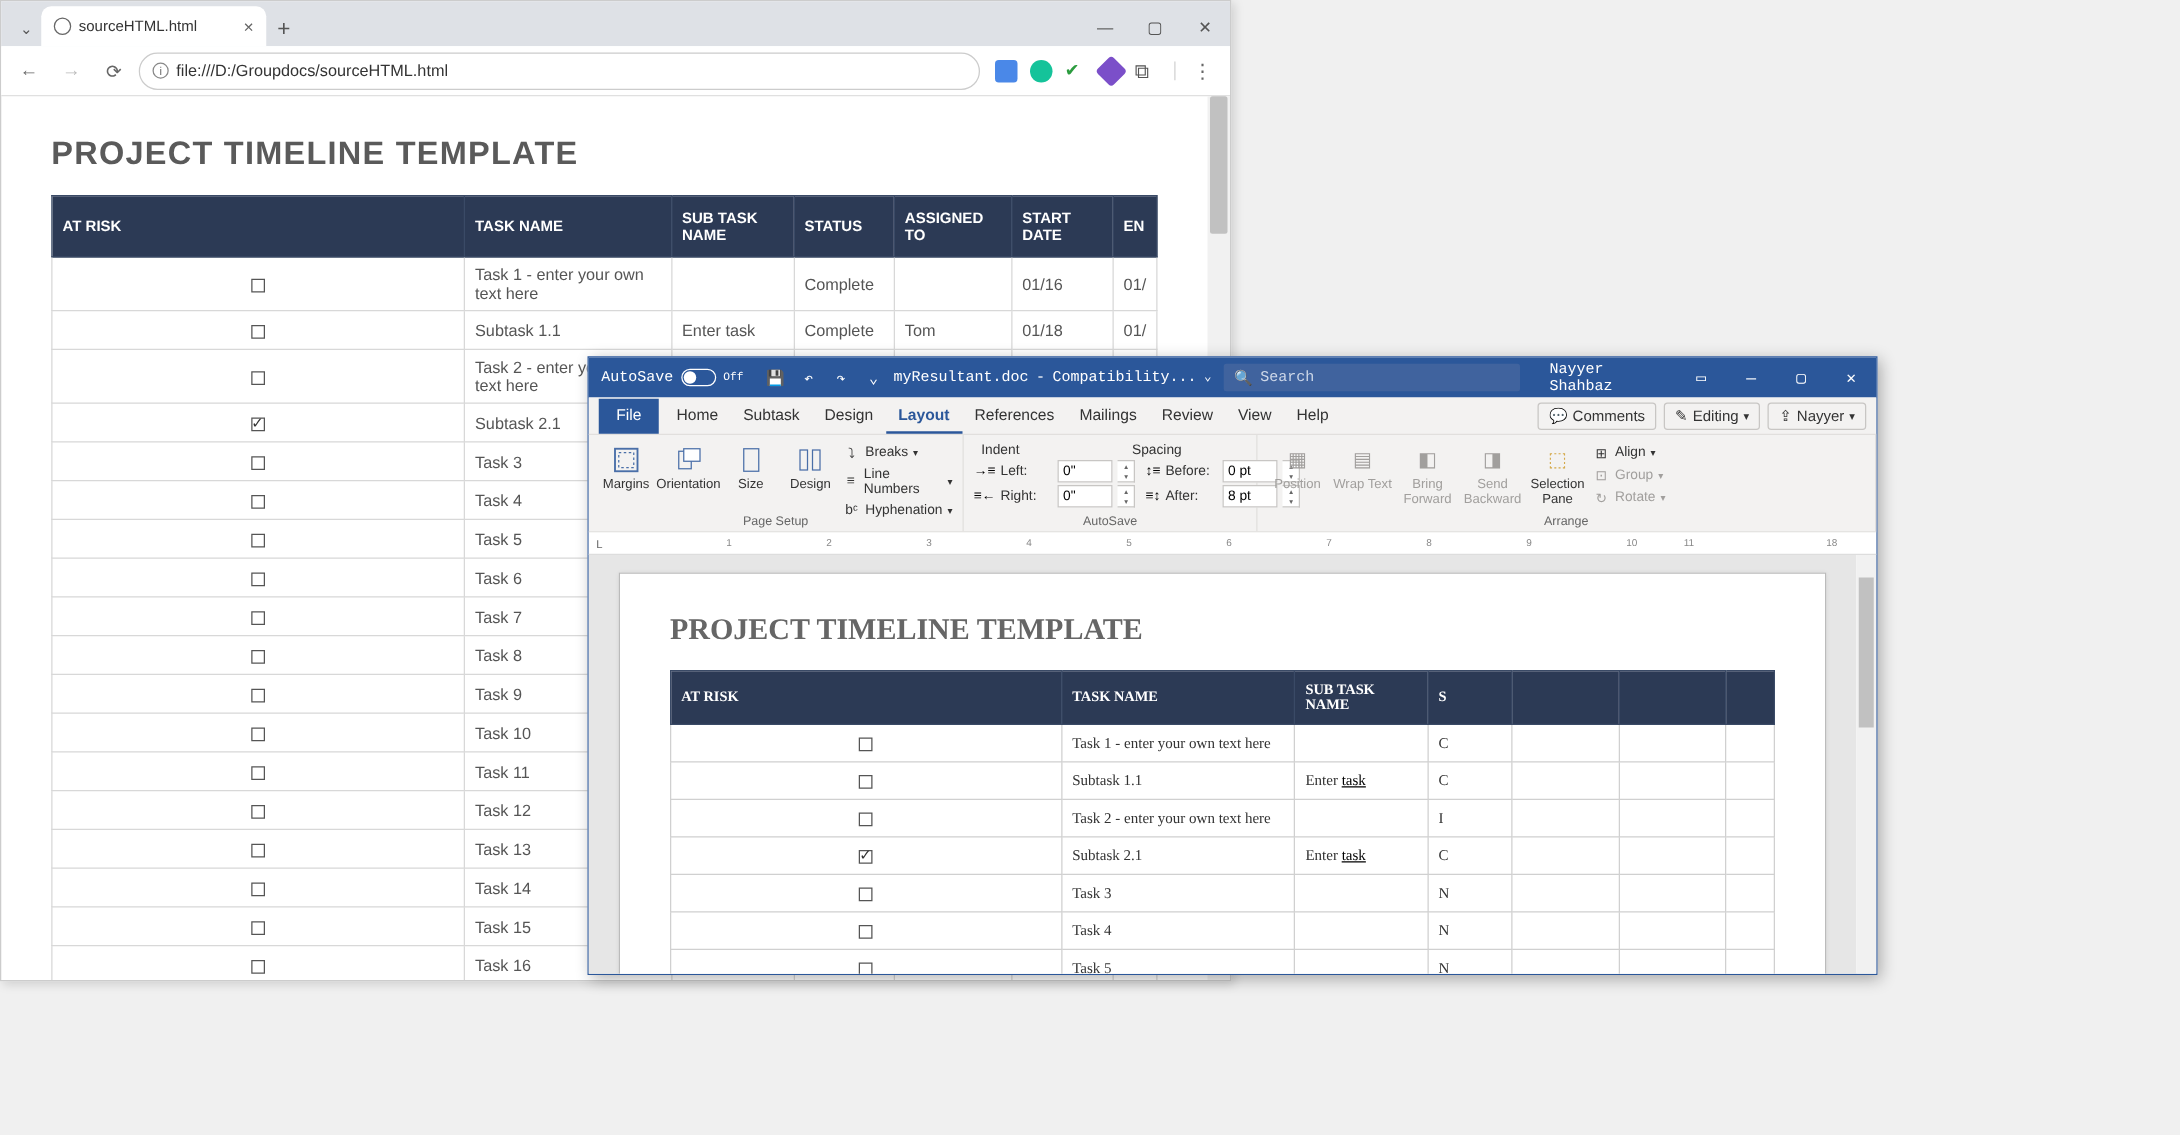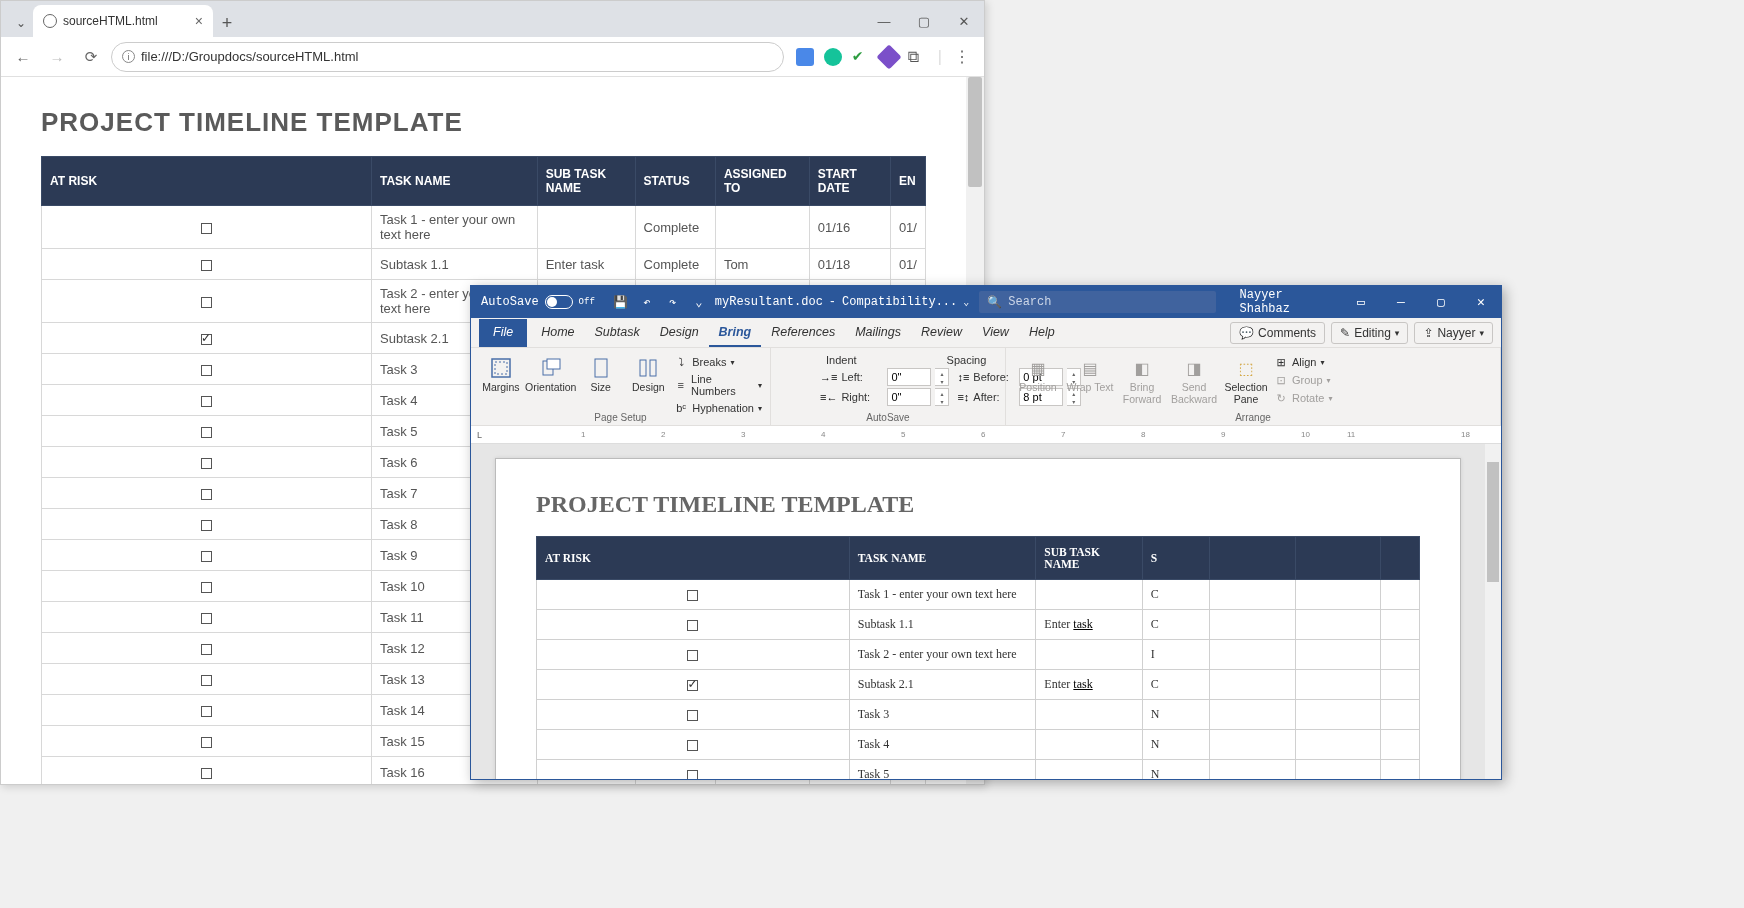--- a/index.html
+++ b/index.html
@@ -42,21 +42,21 @@
 .toggle::after { content: ""; position: absolute; left: 1px; top: 1px; width: 10px; height: 10px; background: #fff; border-radius: 50%; }
 .qat { display: flex; gap: 10px; padding: 0 8px; }
 .qat-ic { width: 16px; height: 16px; display: flex; align-items: center; justify-content: center; color: #fff; }
 .doc-title { flex: 1; text-align: center; display: flex; align-items: center; justify-content: center; gap: 6px; }
 .word-search { width: 270px; height: 22px; background: #40639e; border-radius: 2px; display: flex; align-items: center; padding: 0 8px; color: #cdd7e8; gap: 6px; margin: 0 10px; }
 .user-name { padding: 0 14px; }
 .word-winbtns { display: flex; }
 .word-winbtn { width: 40px; height: 32px; display: flex; align-items: center; justify-content: center; color: #fff; cursor: pointer; font-size: 13px; }
 
 .word-menubar { height: 30px; background: #f3f2f1; border-bottom: 1px solid #e1dfdd; display: flex; align-items: center; padding: 0 8px; font-size: 12.5px; }
-.menu-item { padding: 6px 10px; color: #333; cursor: pointer; font-style: italic; }
+.menu-item { padding: 6px 10px; color: #333; cursor: pointer; }
 .menu-item.file { background: #2b579a; color: #fff; padding: 6px 14px; margin-right: 4px; }
 .menu-item.active { border-bottom: 2px solid #2b579a; color: #2b579a; font-weight: 600; }
 .menu-right { margin-left: auto; display: flex; gap: 6px; align-items: center; }
 .pill-btn { border: 1px solid #c8c6c4; border-radius: 3px; padding: 3px 8px; font-size: 12px; display: flex; align-items: center; gap: 4px; cursor: pointer; color: #333; }
 .pill-btn .caret { font-size: 9px; }
 
 .ribbon { height: 78px; background: #f3f2f1; border-bottom: 1px solid #e1dfdd; display: flex; }
 .ribbon-group { border-right: 1px solid #e1dfdd; padding: 4px 8px; position: relative; display: flex; flex-direction: column; }
 .ribbon-group-label { position: absolute; bottom: 2px; left: 0; right: 0; text-align: center; font-size: 10px; color: #666; }
 .rg-content { flex: 1; display: flex; align-items: flex-start; gap: 4px; }
@@ -343,21 +343,21 @@
       <div class="word-winbtn close">✕</div>
     </div>
   </div>
 
   <div class="word-menubar">
     <div id="word-menus" style="display:flex;">
         <div class="menu-item file">File</div>
         <div class="menu-item">Home</div>
         <div class="menu-item">Subtask</div>
         <div class="menu-item">Design</div>
-        <div class="menu-item active">Bring</div>
+        <div class="menu-item active">Layout</div>
         <div class="menu-item">References</div>
         <div class="menu-item">Mailings</div>
         <div class="menu-item">Review</div>
         <div class="menu-item">View</div>
         <div class="menu-item">Help</div>
       </div>
     <div class="menu-right">
       <div class="pill-btn">
           <span>💬</span>
           <span>Comments</span>
@@ -427,21 +427,21 @@
           <div class="small-row">
               <span class="ic">bᶜ</span>
               <span>Hyphenation</span> 
               <span style="font-size:8px;">▾</span>
             </div>
         </div>
       </div>
       <div class="ribbon-group-label">Page Setup</div>
     </div>
     <div class="ribbon-group" style="width:235px;">
-      <div class="rg-content" style="flex-direction:column;gap:2px;padding-top:2px;margin-left:41px;">
+      <div class="rg-content" style="flex-direction:column;gap:2px;padding-top:2px;">
         <div style="display:flex;gap:30px;font-size:11px;color:#333;padding:0 6px;">
           <span>Indent</span>
           <span style="margin-left:60px;">Spacing</span>
         </div>
         <div class="indent-row">
           <span class="ic">→≡</span>
             <span class="lbl">Left:</span>
           <input class="num-input" value="0&quot;" style="">
             <div class="spinner">
               <div>▴</div>

